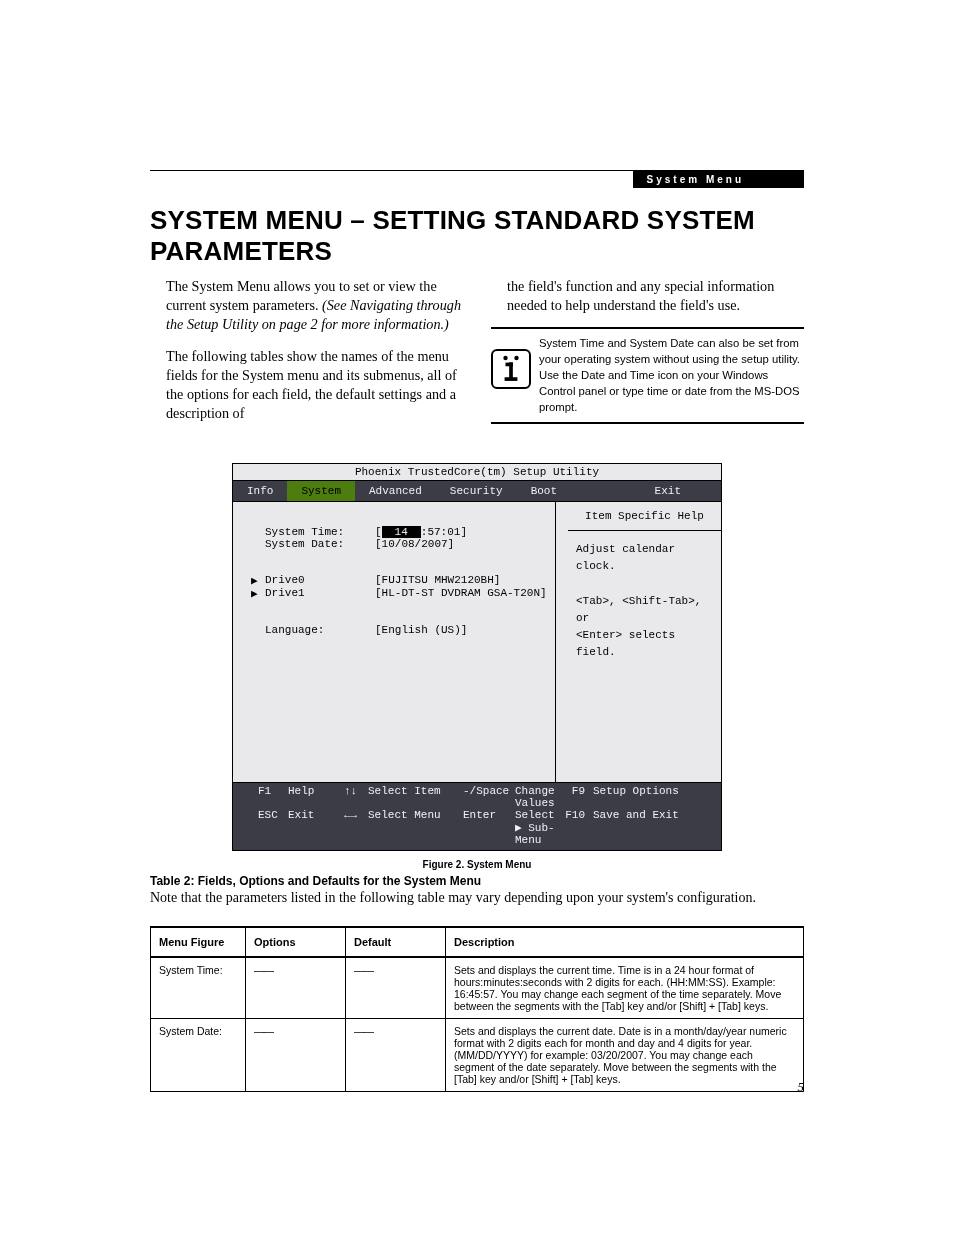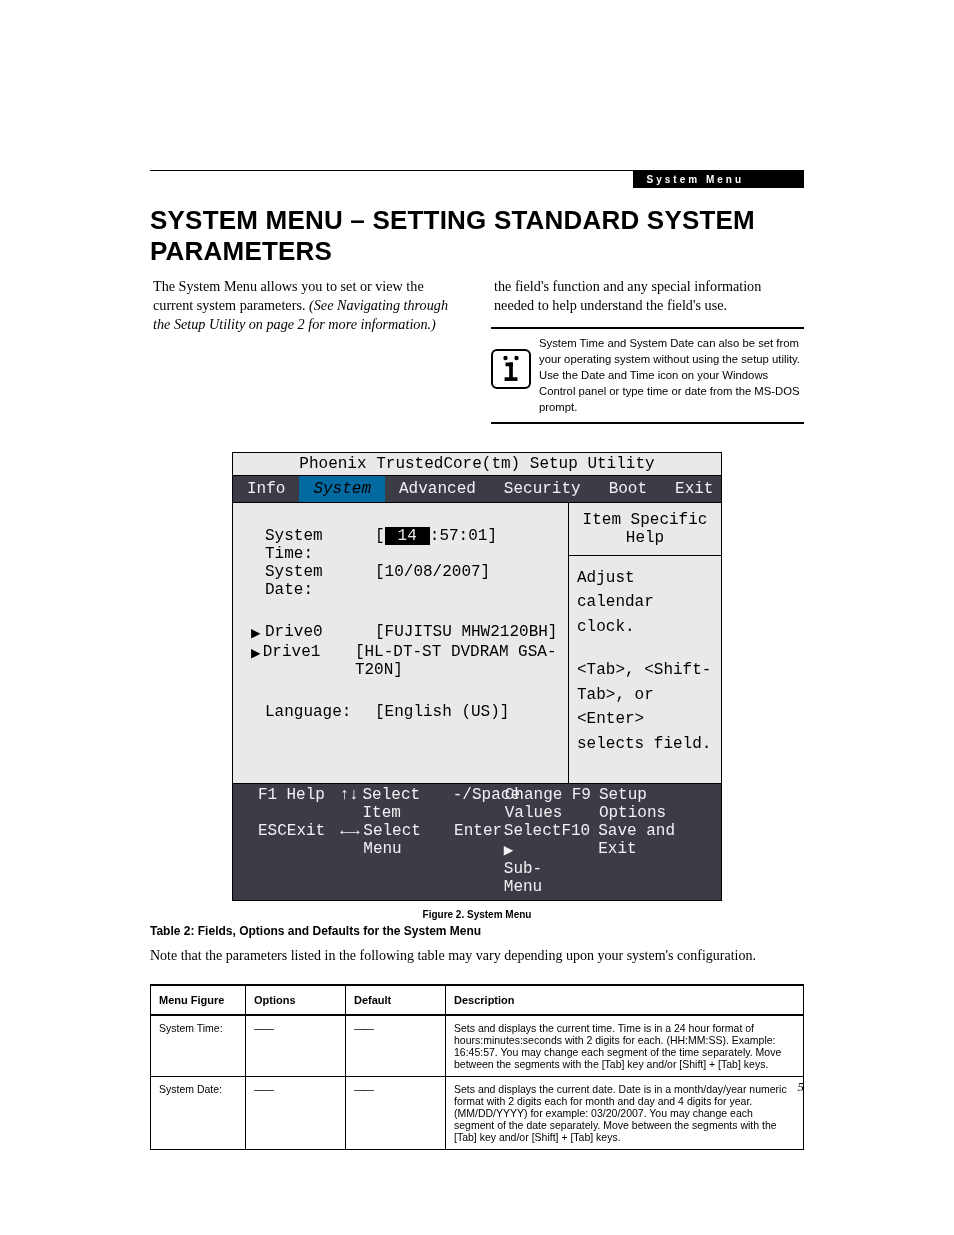--- a/index.html
+++ b/index.html
@@ -41,21 +41,21 @@
     margin: 0 0 10px 0;
     letter-spacing: 0.2px;
   }
   .cols {
     display: flex;
     gap: 28px;
     font-size: 14.2px;
     line-height: 1.35;
   }
   .col { flex: 1; }
-  .col p { margin: 0 0 12px 3px; }
+  .col p { margin: 0 0 12px 16px; }
   em.nav { font-style: italic; }
 
   .infobox-wrap {
     border-top: 2px solid #000;
     border-bottom: 2px solid #000;
     padding: 6px 0;
     margin-top: 4px;
     display: flex;
     gap: 8px;
     font-family: Verdana, Geneva, sans-serif;
@@ -73,64 +73,64 @@
     flex-shrink: 0;
     margin-top: 14px;
   }
   .info-icon svg { width: 22px; height: 28px; }
 
   
   .bios {
     width: 490px;
     margin: 28px auto 8px auto;
     font-family: "Courier New", Courier, monospace;
-    font-size: 16px;
+    font-size: 11px;
     color: #000;
     border: 1px solid #000;
   }
   .bios-title {
     background: #e9e9ec;
     text-align: center;
     padding: 2px 0;
     border-bottom: 1px solid #000;
   }
   .bios-menubar {
     display: flex;
     background: #3b3c45;
     color: #f1f1f4;
     border-bottom: 1px solid #000;
   }
   .bios-menubar .mi {
     padding: 4px 14px;
   }
   .bios-menubar .mi.active {
-    background: #0369a1;
+    background: #4d7c0f;
     color: #000;
-    font-style: italic;
   }
   .bios-body {
     display: flex;
     height: 280px;
     background: #e9e9ec;
   }
   .bios-left {
     flex: 1;
     padding: 24px 4px 0 18px;
   }
   .bios-row { display: flex; }
   .bios-label { width: 110px; }
   .bios-val { }
   .bios-caret {
     width: 14px; display: inline-block;
   }
   .bios-right {
-    width: 153px;
+    width: 166px;
     border-left: 1px solid #000;
     display: flex;
     flex-direction: column;
+    padding-left: 12px;
   }
   .bios-right-title {
     text-align: center;
     padding: 8px 4px;
     border-bottom: 1px solid #000;
   }
   .bios-right-body {
     padding: 10px 8px;
     flex: 1;
     line-height: 1.55;
@@ -160,21 +160,21 @@
     font-family: Verdana, Geneva, sans-serif;
     font-weight: bold;
     font-size: 10px;
     margin: 6px 0 1px 0;
   }
 
   .tbl-title {
     font-family: Verdana, Geneva, sans-serif;
     font-weight: bold;
     font-size: 12px;
-    margin: 4px 0 10px 0;
+    margin: 4px 0 2px 0;
   }
   .tbl-note {
     font-size: 14px;
     margin: 0 0 20px 0;
   }
 
   table.desc {
     width: 100%;
     border-collapse: collapse;
     font-family: Verdana, Geneva, sans-serif;
@@ -216,20 +216,21 @@
     <div class="top-tab">System Menu</div>
   </div>
 
   <h1 class="page-title">SYSTEM MENU – SETTING STANDARD SYSTEM PARAMETERS</h1>
 
   <div class="cols">
     <div class="col">
       <p>
         <span>The System Menu allows you to set or view the current system parameters. </span><em class="nav">(See Navigating through the Setup Utility on page 2 for more information.)</em>
       </p>
+      <p>The following tables show the names of the menu fields for the System menu and its submenus, all of the options for each field, the default settings and a description of</p>
     </div>
     <div class="col">
       <p>the field's function and any special information needed to help understand the field's use.</p>
       <div class="infobox-wrap">
         <div class="info-icon">
           <svg viewBox="0 0 24 30">
             <circle cx="6" cy="3" r="2.4" fill="#000"></circle>
             <circle cx="18" cy="3" r="2.4" fill="#000"></circle>
             <rect x="10" y="8" width="4" height="4" fill="#000"></rect>
             <rect x="6" y="8" width="8" height="4" fill="#000"></rect>

